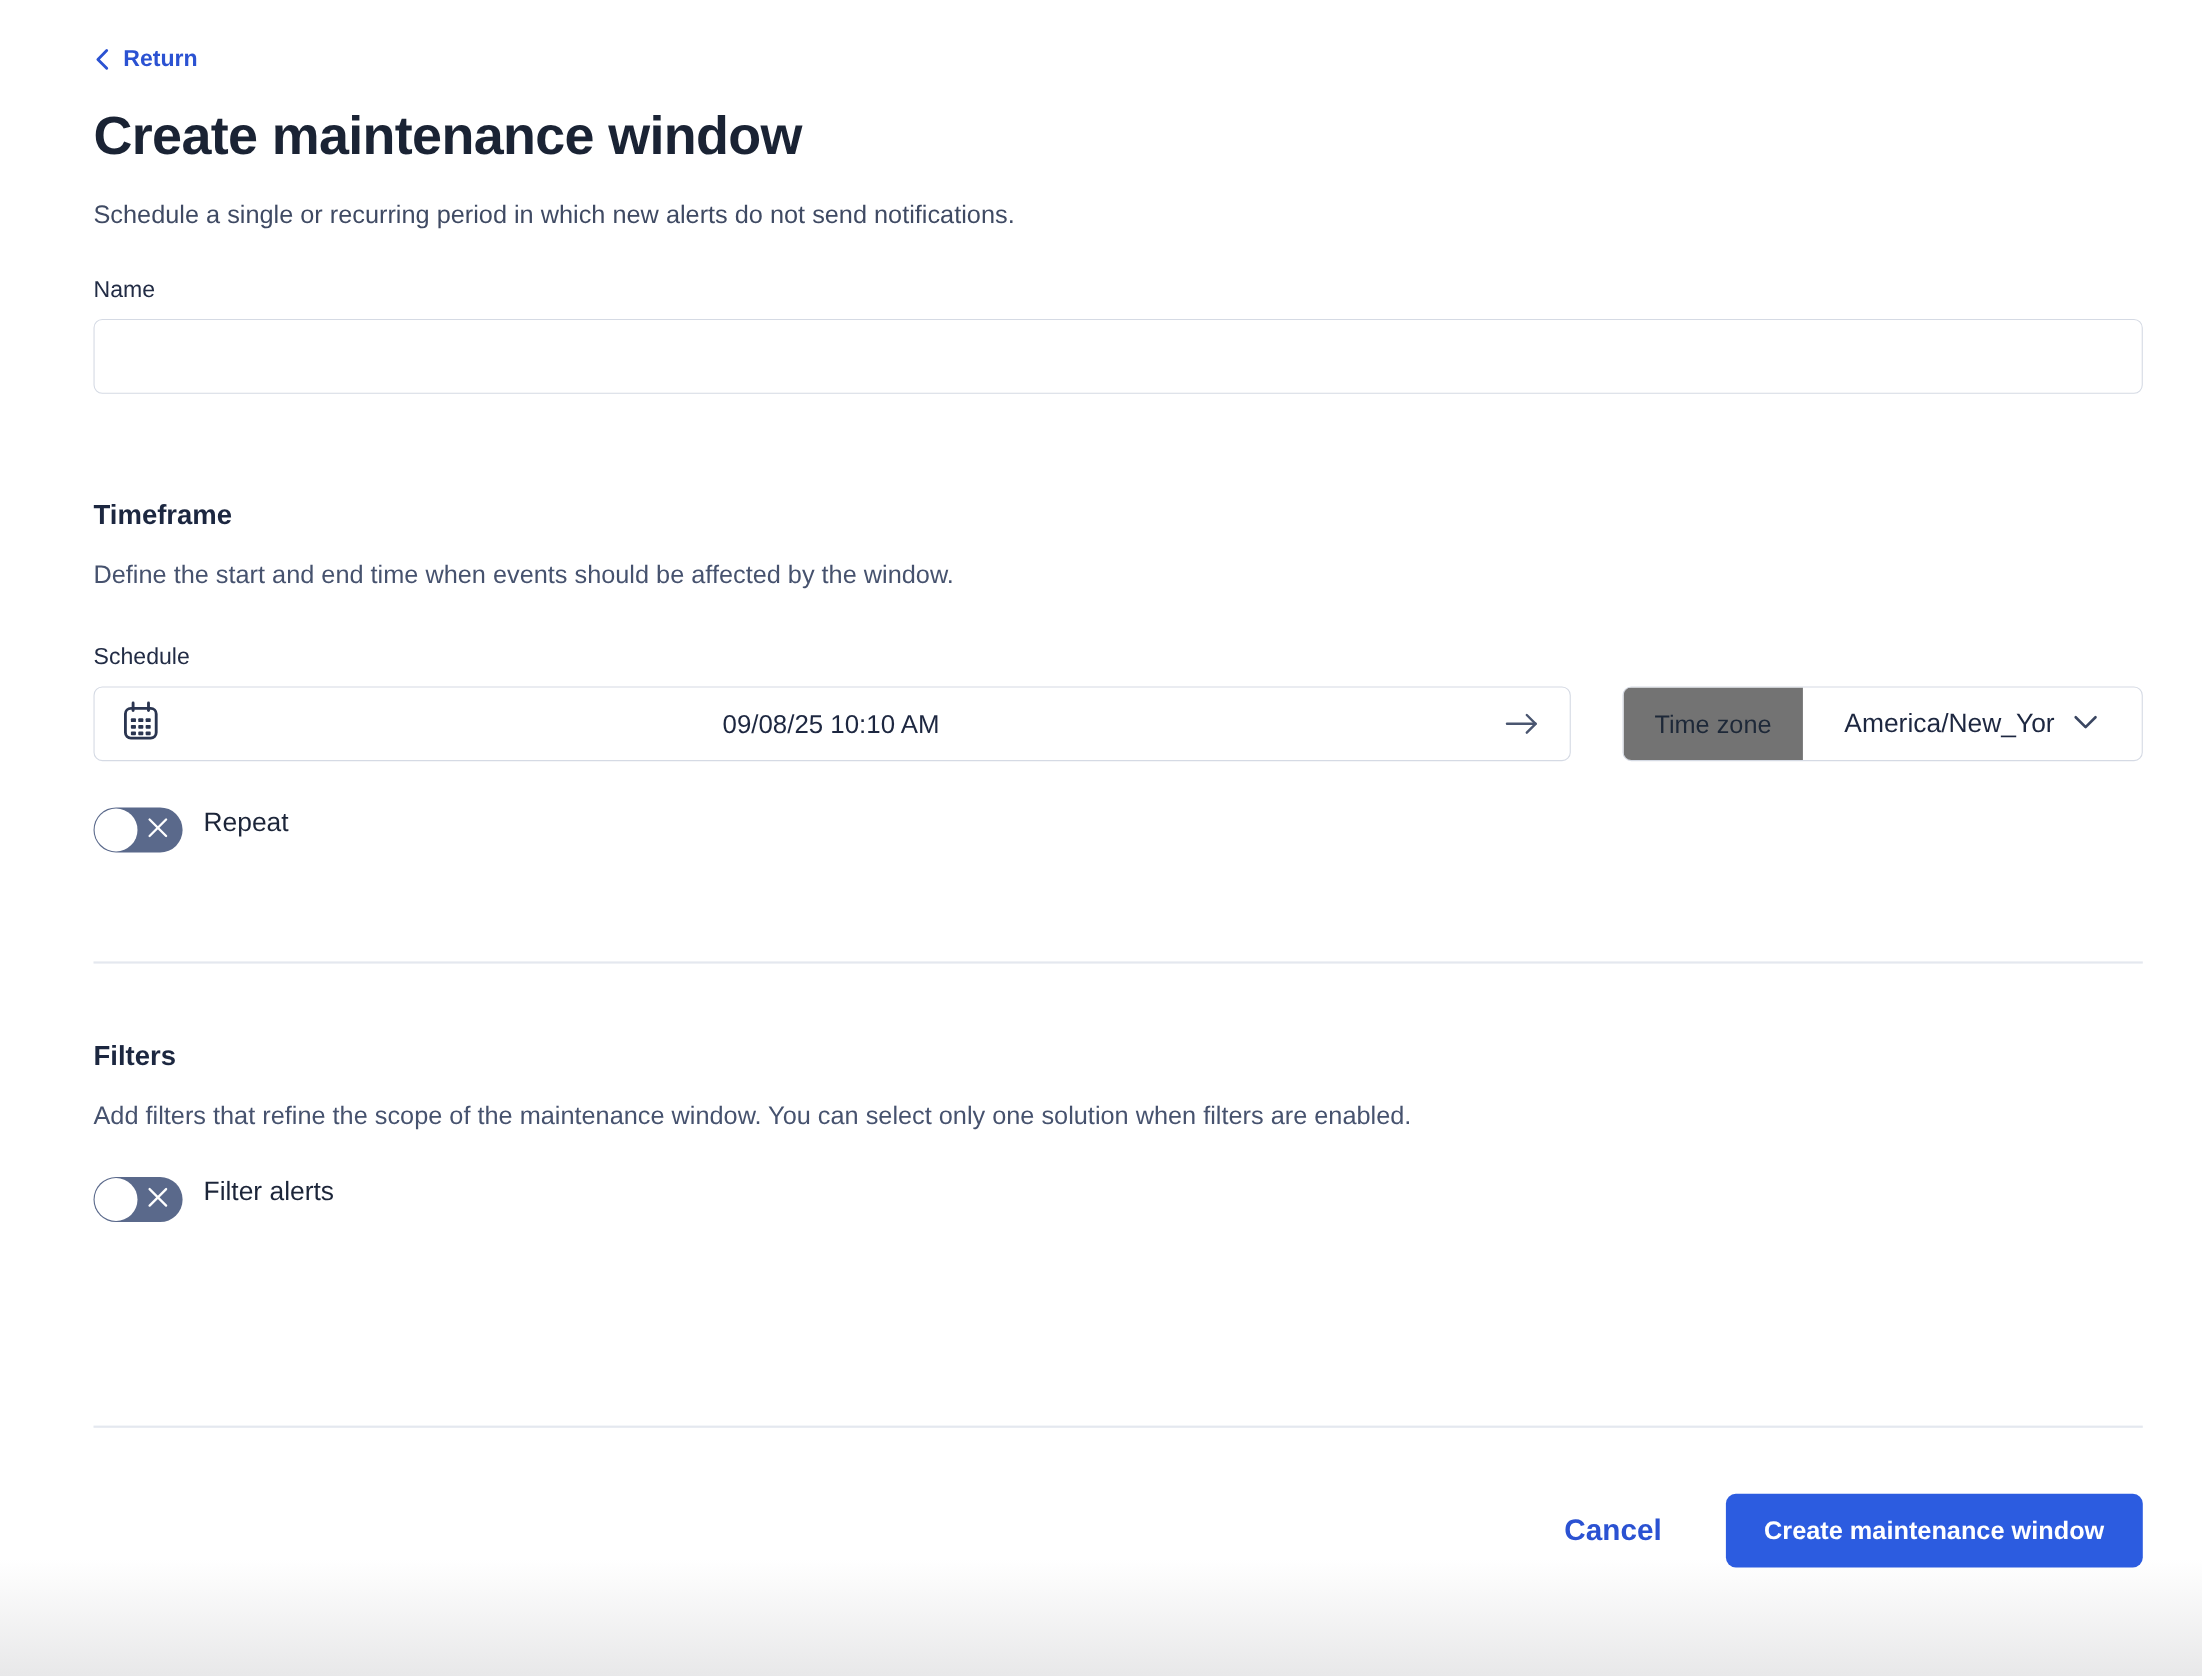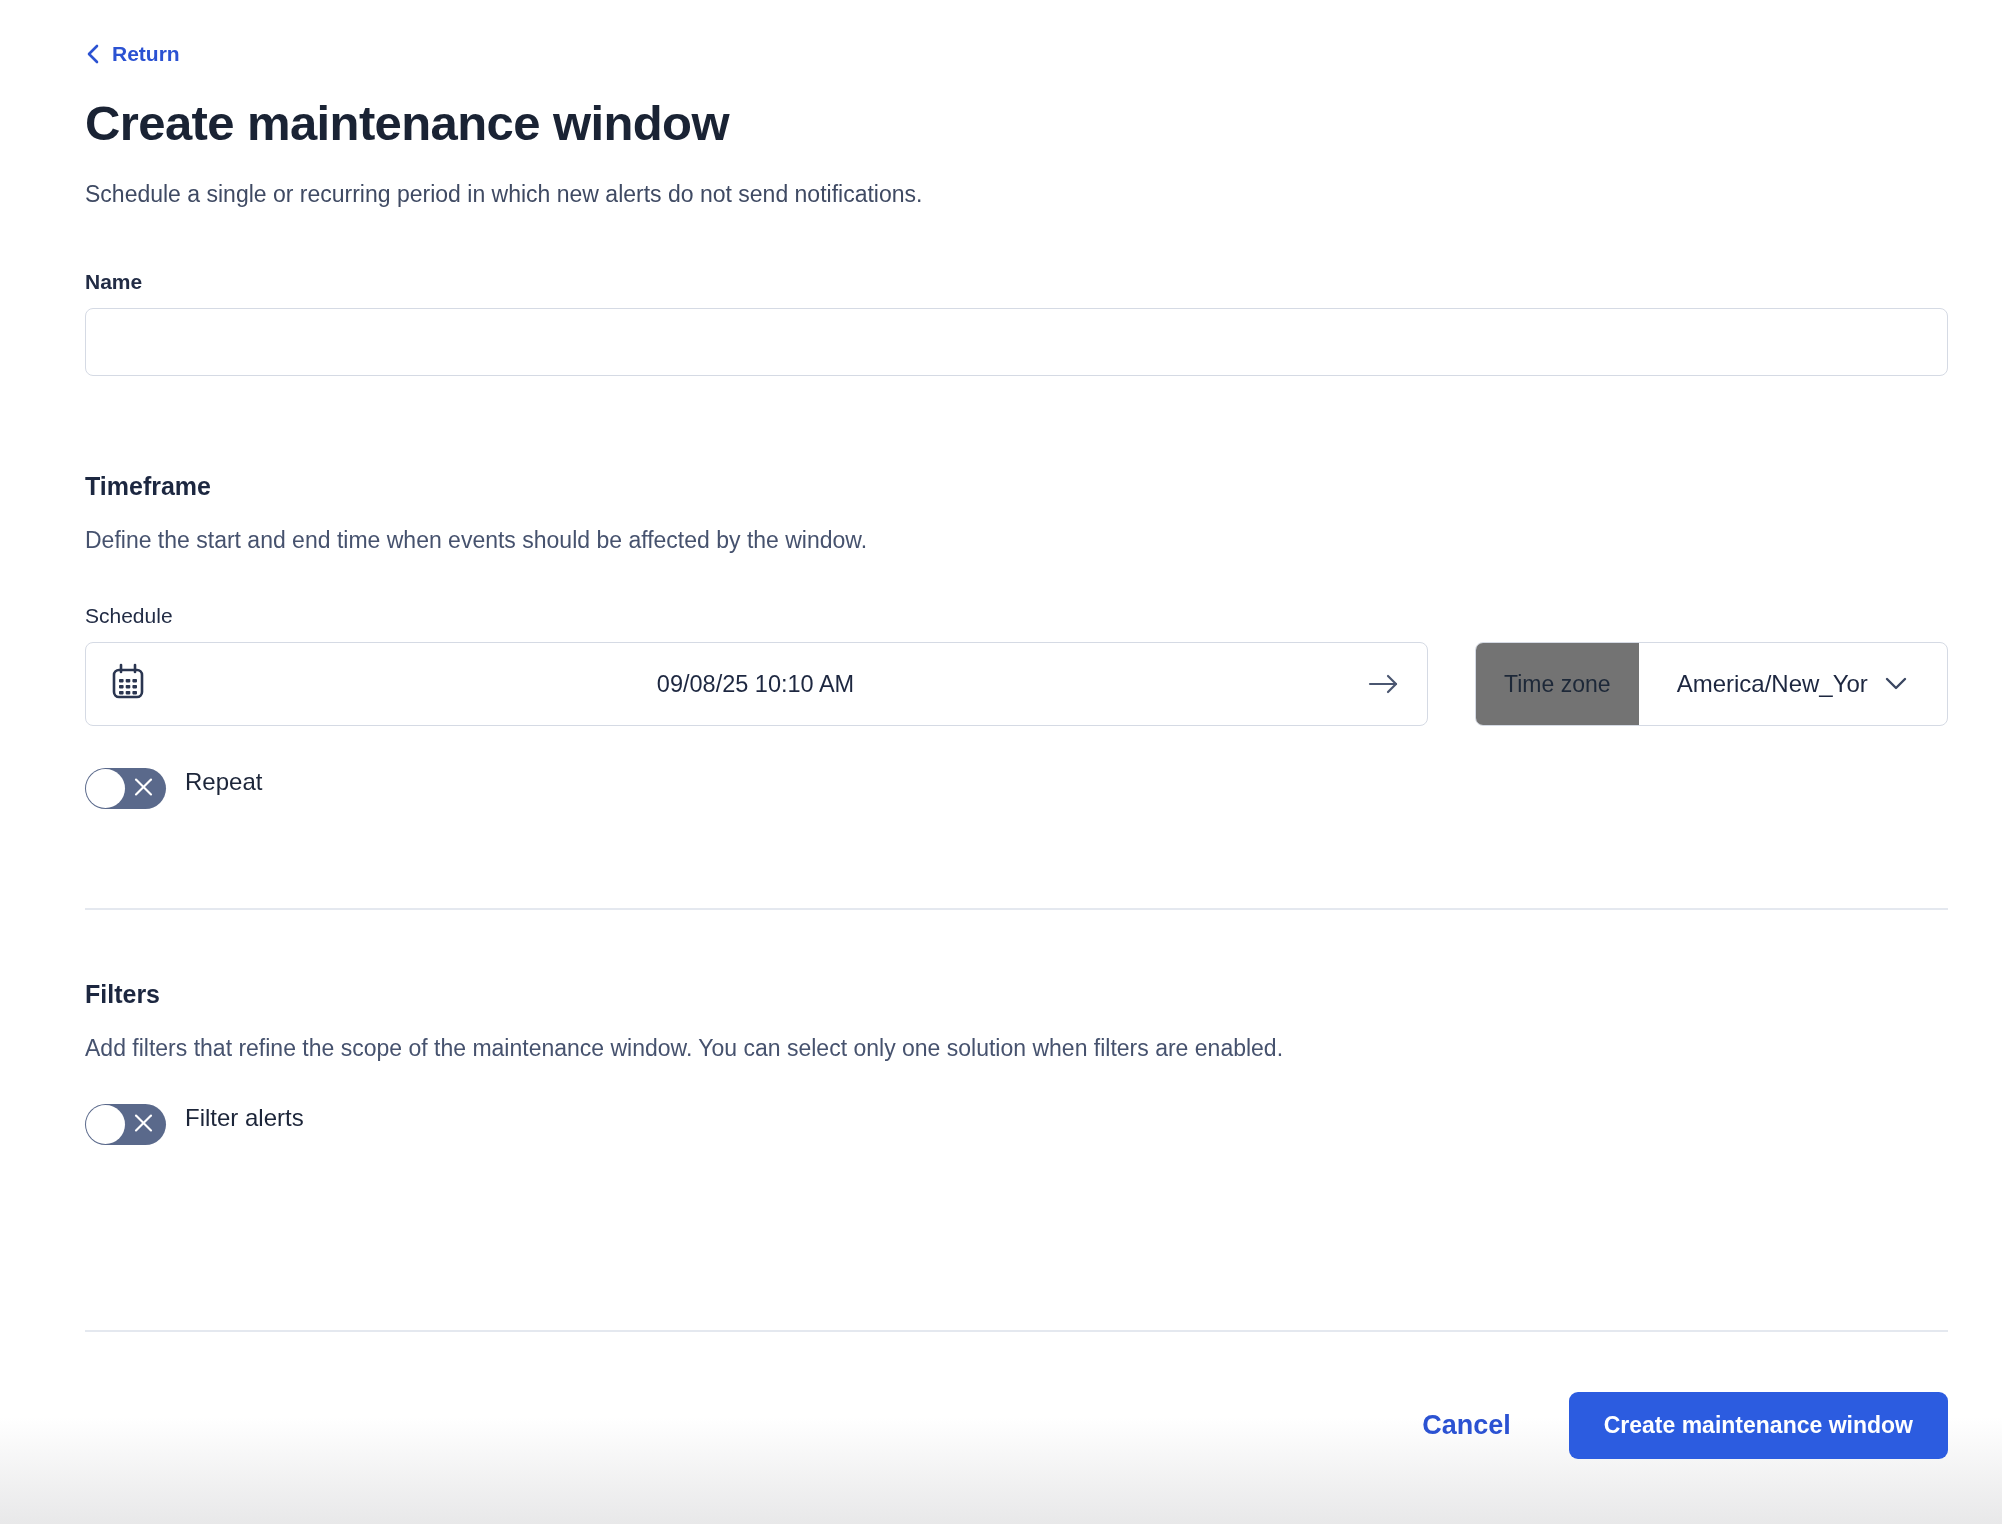--- a/index.html
+++ b/index.html
@@ -44,21 +44,21 @@
     color: #3f4a63;
   }
 
   
   .field-label {
     font-size: 21px;
     color: #222c45;
   }
 
   
-  .name-label { margin-top: 62px; font-weight: bold; }
+  .name-label { margin-top: 43px; }
   .name-input {
     box-sizing: border-box;
     margin-top: 14px;
     width: 100%;
     height: 68px;
     border: 1.5px solid #d5dae4;
     border-radius: 8px;
     font-family: "Liberation Sans", sans-serif;
     font-size: 23px;
     color: #1d2740;
@@ -80,21 +80,21 @@
   }
   .timeframe-heading { margin-top: 96px; }
   .filters-heading { margin-top: 70px; }
 
   
   .schedule-label { margin-top: 50px; }
   .schedule-row {
     margin-top: 14px;
     display: flex;
     gap: 47px;
-    height: 84px;
+    height: 68px;
   }
   .date-range {
     box-sizing: border-box;
     flex: 0 0 1343px;
     display: flex;
     align-items: center;
     border: 1.5px solid #d5dae4;
     border-radius: 8px;
     padding: 0 22px;
     background: #ffffff;

